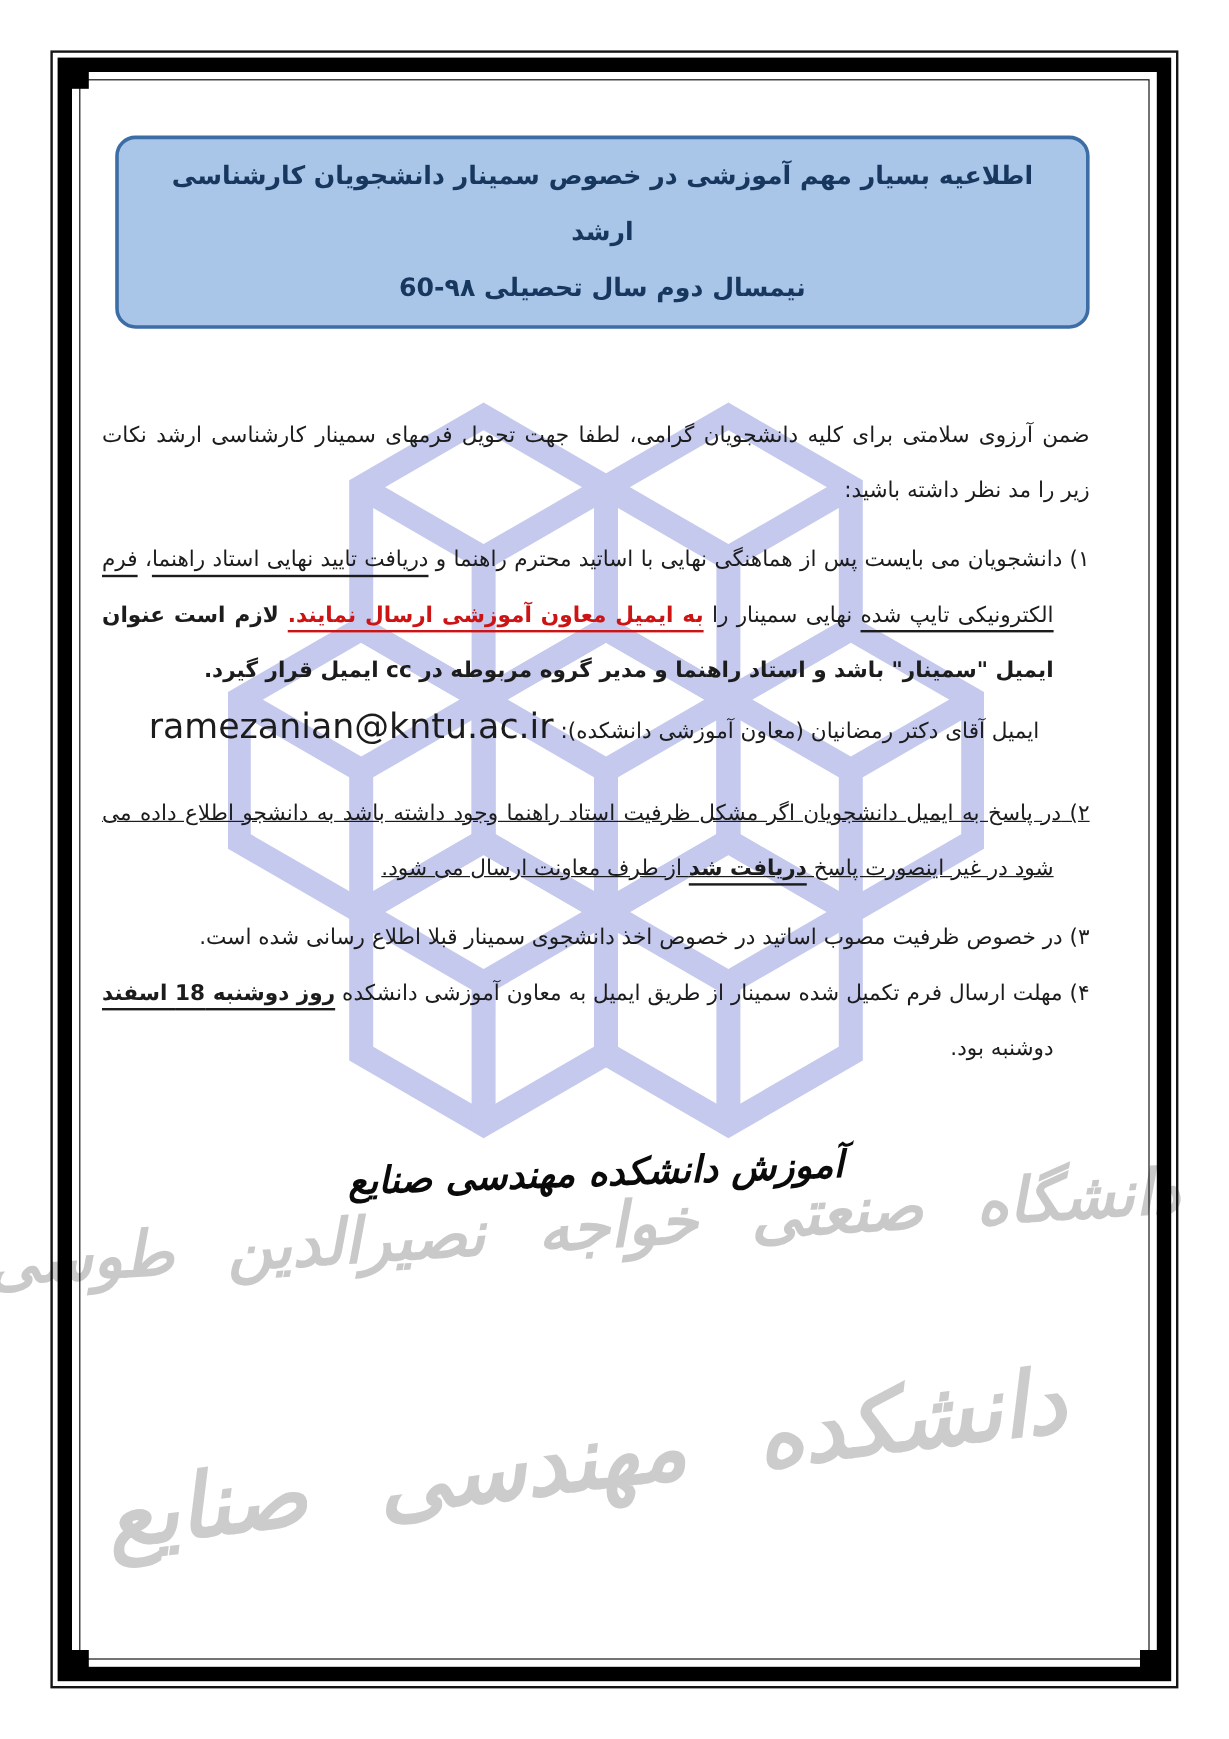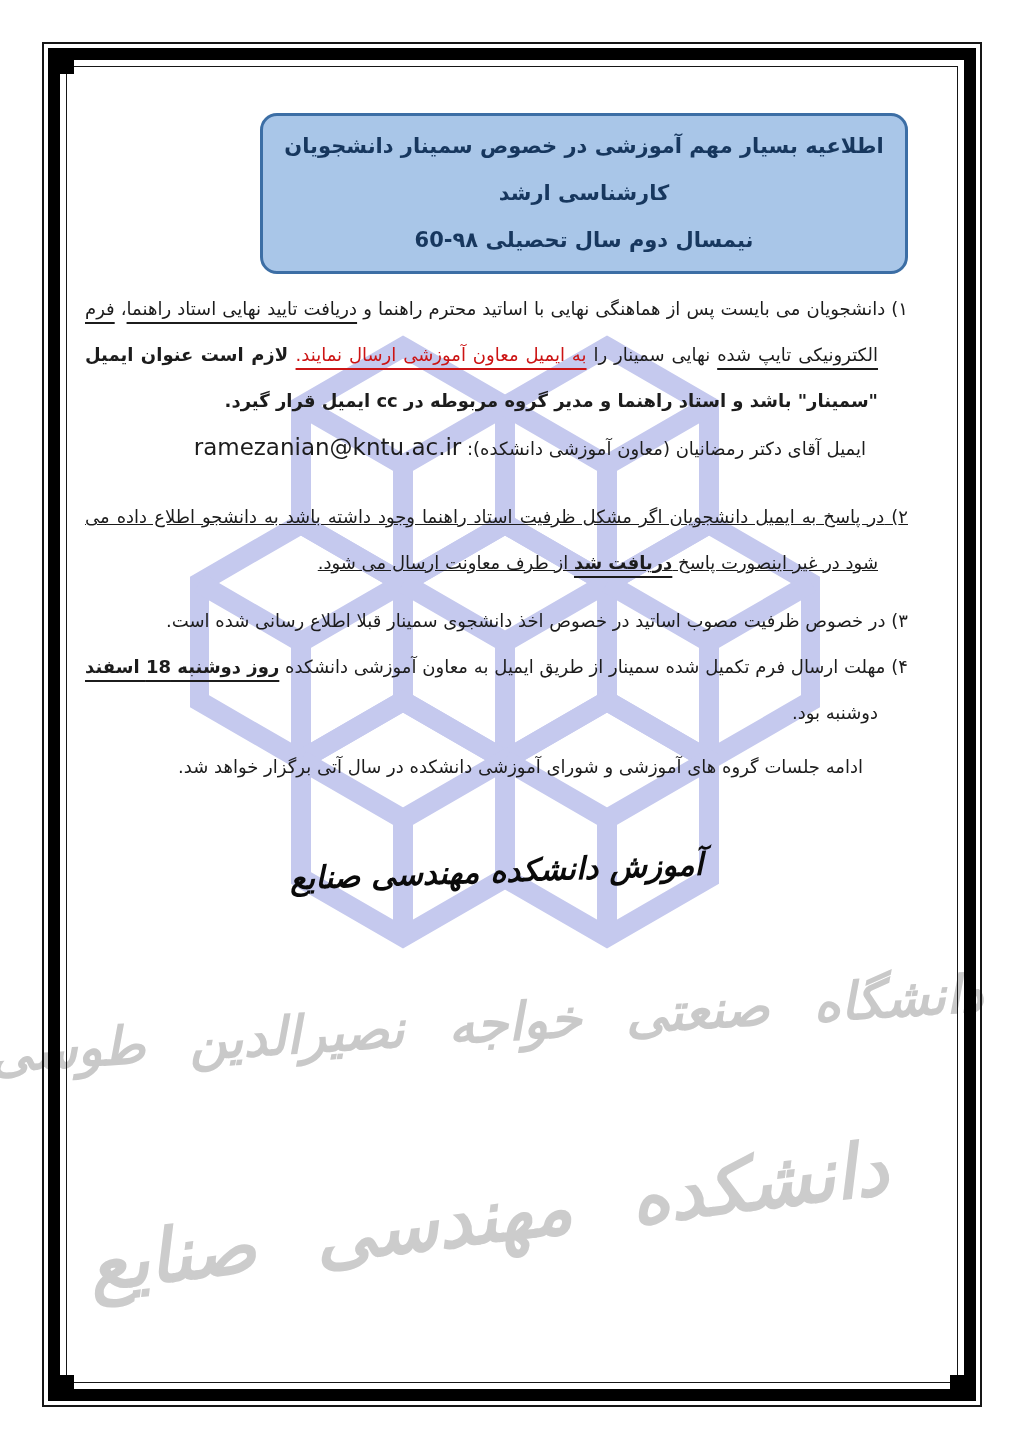--- a/index.html
+++ b/index.html
@@ -46,42 +46,42 @@
   
   .content {
     position:absolute; top:113px; left:85px; right:116px;
     z-index:2; direction:rtl;
     color:#1c1c1c;
     font-size:18px; line-height:46px;
     text-align:justify;
   }
   .title-box {
     box-sizing:border-box;
-    width:648px; margin-left:25px;
+    width:812px; margin-left:25px;
     background:#a9c6e8;
     border:3px solid #3c6ea5;
     border-radius:17px;
     padding:7px 20px;
     text-align:center;
     color:#17375e;
     font-weight:bold;
     font-size:21px; line-height:47px;
   }
   .para { margin:0; }
   .intro { margin-top:66px; }
   .item { margin-top:12px; padding-right:30px; text-indent:-30px; }
   .item-2 { margin-top:22px;text-decoration:underline; }
   .item-4 { margin-top:0; }
   .email-line { padding-right:42px; }
-  .email-latin { font-size:23px; direction:ltr; unicode-bidi:isolate; }
+  .email-latin { font-size:29px; direction:ltr; unicode-bidi:isolate; }
   .closing { margin-top:8px; padding-right:45px; }
   .seg-u   { text-decoration:underline; text-underline-offset:7px; text-decoration-thickness:1.5px; }
   .seg-b   { font-weight:bold; }
   .seg-bu  { font-weight:bold; text-decoration:underline; text-underline-offset:7px; text-decoration-thickness:1.5px; }
-  .seg-red { color:#cc1414; font-weight:normal; text-decoration:underline; text-underline-offset:7px; text-decoration-thickness:1.5px; }
+  .seg-red { color:#cc1414; font-weight:bold; text-decoration:underline; text-underline-offset:7px; text-decoration-thickness:1.5px; }
   .signature {
     margin-top:58px;
     text-align:center;
     font-size:31px; font-weight:bold; font-style:italic;
     color:#0a0a0a;
     transform:rotate(-2deg);
   }
 </style>
 </head>
 <body>
@@ -138,28 +138,28 @@
 <div class="gray-wm wm-univ">دانشگاه صنعتی خواجه نصیرالدین طوسی</div>
 <div class="gray-wm wm-fac">دانشکده مهندسی صنایع</div>
 
 <div class="content">
 
   <div class="title-box">
     <div>اطلاعیه بسیار مهم آموزشی در خصوص سمینار دانشجویان کارشناسی ارشد</div>
     <div>نیمسال دوم سال تحصیلی ۹۸-60</div>
   </div>
 
+  <p class="para intro">ضمن آرزوی سلامتی برای کلیه دانشجویان گرامی، لطفا جهت تحویل فرمهای سمینار کارشناسی ارشد نکات زیر را مد نظر داشته باشید:</p>
 
   <p class="para item item-1"><span>۱) </span><span>دانشجویان می بایست پس از هماهنگی نهایی با اساتید محترم راهنما و </span><span class="seg-u">دریافت تایید نهایی استاد راهنما</span><span>، </span><span class="seg-u">فرم الکترونیکی تایپ شده</span><span> نهایی سمینار را </span><span class="seg-red">به ایمیل معاون آموزشی ارسال نمایند.</span><span class="seg-b"> لازم است عنوان ایمیل "سمینار" باشد و استاد راهنما و مدیر گروه مربوطه در cc ایمیل قرار گیرد.</span></p>
 
   <p class="para email-line"><span>ایمیل آقای دکتر رمضانیان (معاون آموزشی دانشکده): </span><span class="email-latin">ramezanian@kntu.ac.ir</span></p>
 
   <p class="para item item-2"><span>۲) </span><span>در پاسخ به ایمیل دانشجویان اگر مشکل ظرفیت استاد راهنما وجود داشته باشد به دانشجو اطلاع داده می شود در غیر اینصورت پاسخ </span><span class="seg-bu">دریافت شد</span><span> از طرف معاونت ارسال می شود.</span></p>
 
   <p class="para item item-3"><span>۳) </span><span>در خصوص ظرفیت مصوب اساتید در خصوص اخذ دانشجوی سمینار قبلا اطلاع رسانی شده است.</span></p>
 
   <p class="para item item-4"><span>۴) </span><span>مهلت ارسال فرم تکمیل شده سمینار از طریق ایمیل به معاون آموزشی دانشکده </span><span class="seg-bu">روز دوشنبه 18 اسفند</span><span> دوشنبه بود.</span></p>
 
-  <p class="para closing">ادامه جلسات گروه های آموزشی و شورای آموزشی دانشکده در سال آتی برگزار خواهد شد.</p>
 
   <div class="signature">آموزش دانشکده مهندسی صنایع</div>
 
 </div>
 
 </body></html>

